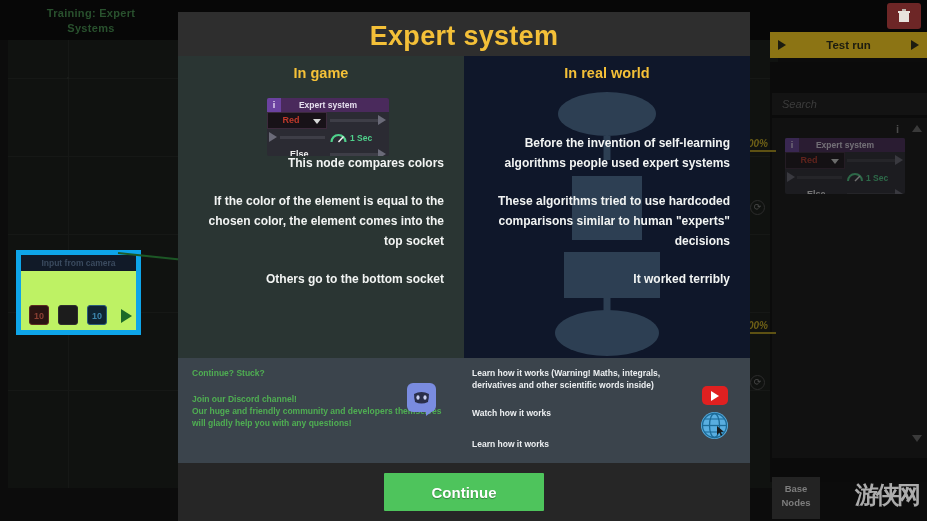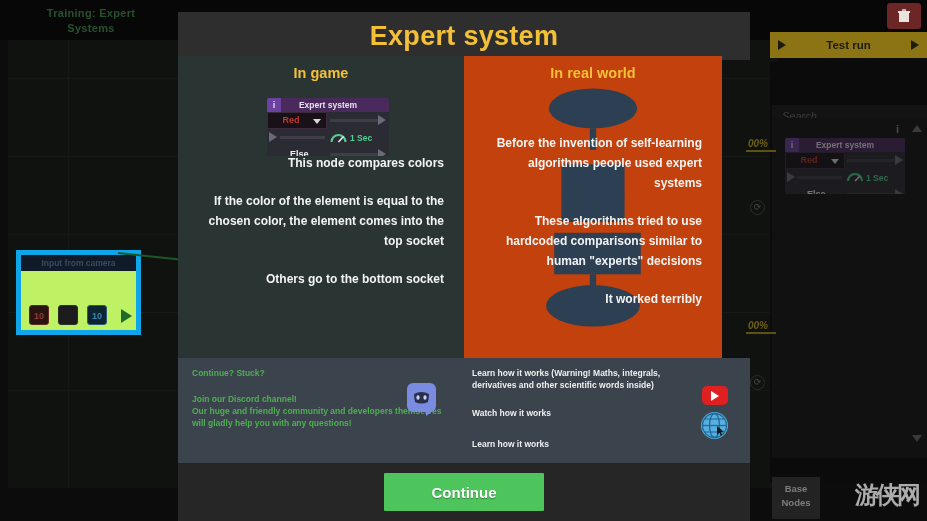--- a/index.html
+++ b/index.html
@@ -67,21 +67,21 @@
     background: #8c7414; display: flex; align-items: center; justify-content: space-between;
     padding: 0 8px;
   }
   .rs-testrun span.lbl { color: #1c1c10; font-size: 11.5px; font-weight: bold; flex: 1; text-align: center; }
   .tri-r { width: 0; height: 0; border-left: 8px solid #1c1c10; border-top: 5px solid transparent; border-bottom: 5px solid transparent; }
   .rs-panel {
     position: absolute; left: 770px; top: 62px; width: 157px; height: 420px;
     background: #0b0b0b;
   }
   .rs-search {
-    position: absolute; left: 772px; top: 105px; width: 155px; height: 22px;
+    position: absolute; left: 772px; top: 93px; width: 155px; height: 22px;
     background: #131313; color: #3c3c3c; font-size: 11px; font-style: italic;
     padding-left: 10px; line-height: 22px;
   }
   .rs-list { position: absolute; left: 772px; top: 118px; width: 155px; height: 340px; background: #111111; }
   .rs-i { position: absolute; right: 28px; top: 5px; color: #4a4a4a; font-size: 11px; font-weight: bold; }
   .rs-scroll-up { position: absolute; right: 5px; top: 7px; width: 0; height: 0;
     border-bottom: 7px solid #3a3a3a; border-left: 5px solid transparent; border-right: 5px solid transparent; }
   .rs-scroll-down { position: absolute; right: 5px; bottom: 16px; width: 0; height: 0;
     border-top: 7px solid #3a3a3a; border-left: 5px solid transparent; border-right: 5px solid transparent; }
   .rs-basenodes {
@@ -141,21 +141,21 @@
   .modal-title {
     position: absolute; left: 178px; top: 12px; width: 572px; height: 48px;
     background: #2e2e2e; display: flex; align-items: center; justify-content: center;
   }
   .modal-title h1 {
     color: #f4c038; font-size: 27px; font-weight: bold; letter-spacing: .3px;
   }
   .panels { position: absolute; left: 178px; top: 56px; width: 572px; height: 302px; display: flex; }
   .panel { position: relative; height: 302px; overflow: hidden; }
   .panel-left { width: 286px; background: #2a3533; }
-  .panel-right { width: 258px; background: #c2410c; }
+  .panel-right { width: 286px; background: #0f172a; }
   .panel-h {
     text-align: center; color: #f4c038; font-size: 14.5px; font-weight: bold;
     padding-top: 9px; position: relative; z-index: 3;
   }
   .panel-body {
     position: relative; z-index: 3; padding: 0 20px; text-align: right;
     color: #f2f4f3; font-size: 12px; font-weight: bold; line-height: 20px;
   }
   .panel-body p { margin-bottom: 18px; }
   .flowchart { position: absolute; inset: 0; z-index: 1; opacity: 1; }

